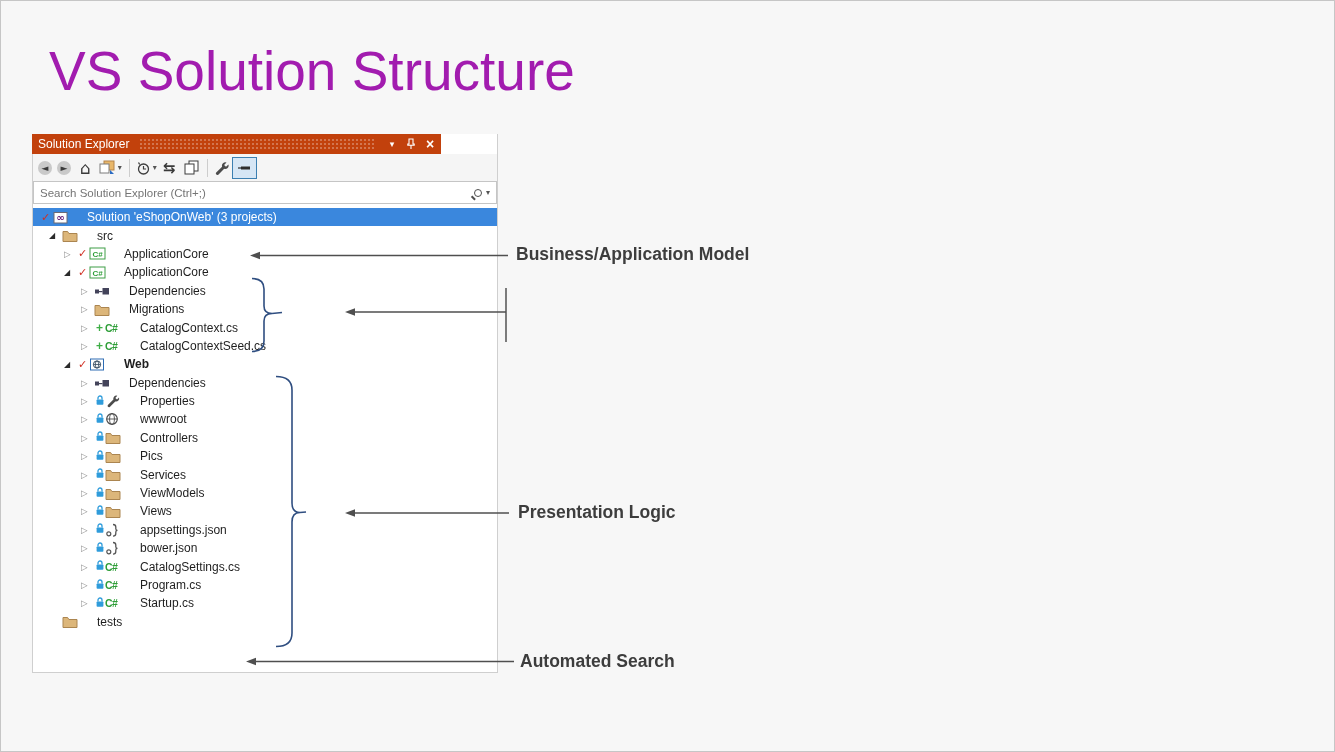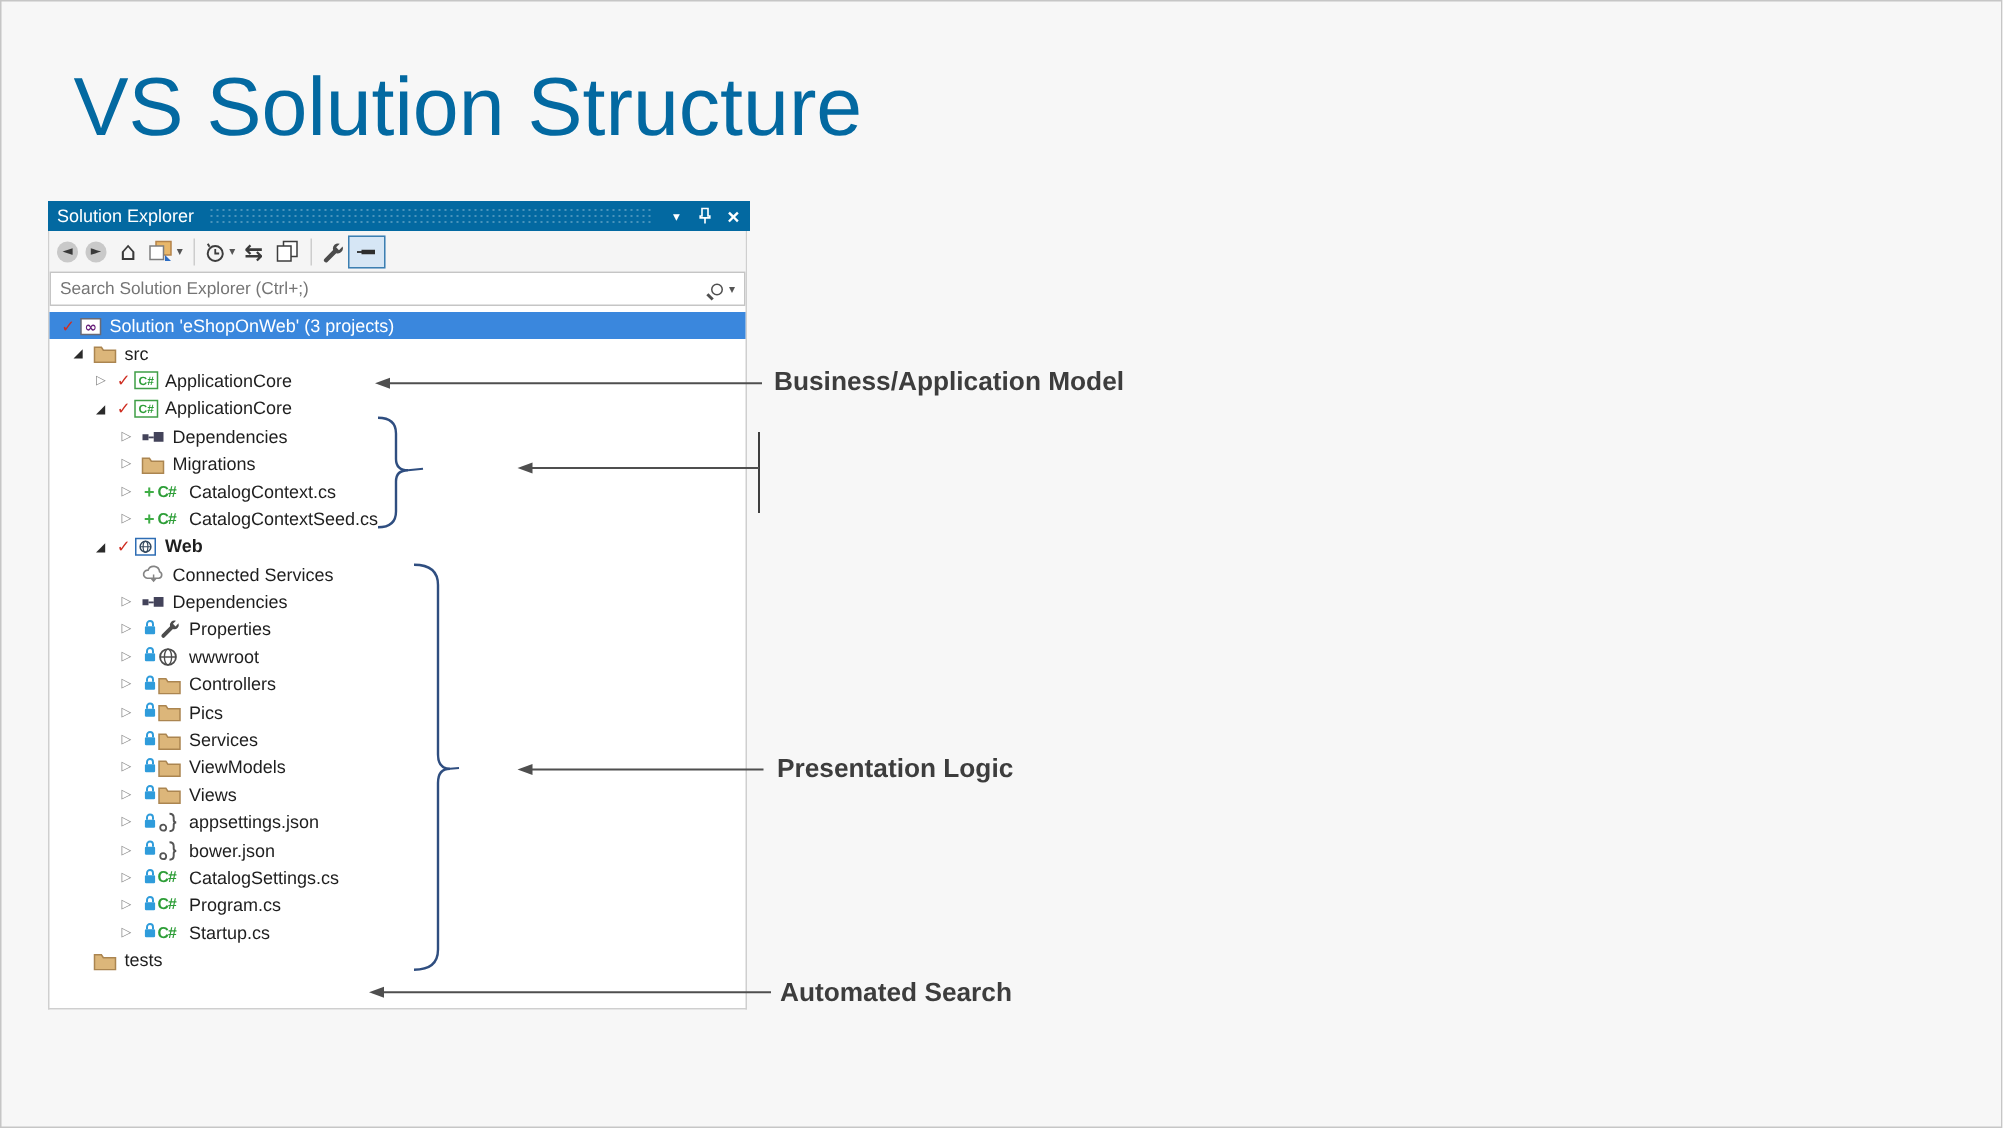--- a/index.html
+++ b/index.html
@@ -1,24 +1,24 @@
 <!DOCTYPE html>
 <html><head>
 <meta charset="utf-8">
 <style>
   * { margin:0; padding:0; box-sizing:border-box; }
   html,body { width:1335px; height:752px; }
   body { font-family:"Liberation Sans", sans-serif; background:#f7f7f7; position:relative; overflow:hidden; }
   .slide { position:absolute; inset:0; width:1335px; height:752px; background:#f7f7f7; border:1px solid #c6c6c6; }
 
-  .slide-title { position:absolute; left:48px; top:38px; font-size:55px; font-weight:300; color:#0369a1; letter-spacing:0px; }
+  .slide-title { position:absolute; left:48px; top:38px; font-size:55px; font-weight:300; color:#a21caf; letter-spacing:0px; }
 
   
   .panel { position:absolute; left:31px; top:133px; width:466px; height:539px; background:#ffffff; border:1px solid #cfcfcf; border-top:none; }
-  .titlebar { position:absolute; left:-1px; top:0; width:468px; height:20px; background:#0369a1; color:#fff; display:flex; align-items:center;justify-content:flex-end; }
+  .titlebar { position:absolute; left:-1px; top:0; width:409px; height:20px; background:#c2410c; color:#fff; display:flex; align-items:center;justify-content:flex-end; }
   .titlebar-text { font-size:12px; padding-left:6px; white-space:nowrap; }
   .titlebar-dots { flex:1; height:12px; margin:0 8px 0 10px;
      background-image:radial-gradient(circle, rgba(255,255,255,.28) 0.8px, transparent 0.9px);
      background-size:4px 4px; }
   .tb-btn { width:16px; height:16px; display:flex; align-items:center; justify-content:center; color:#fff; font-size:11px; margin-right:3px; cursor:default; }
 
   .toolbar { position:absolute; left:0; top:20px; width:464px; height:27px; background:#f5f5f5; display:flex; align-items:center; }
   .ti { display:flex; align-items:center; justify-content:center; height:22px; }
   .nav-circle { width:14px; height:14px; border-radius:50%; background:#c9c9c9; color:#fff; font-size:9px; display:flex; align-items:center; justify-content:center; margin-left:5px; }
   .glyph { font-family:"DejaVu Sans", sans-serif; color:#3a3a3a; }
@@ -36,21 +36,21 @@
   .tree { position:absolute; left:0; top:74px; width:464px; }
   .row { height:18.4px; display:flex; align-items:center; font-size:12px; color:#1e1e1e; white-space:nowrap; }
   .row.sel { background:#3a87dd; color:#fff; }
   .lvl0 { padding-left:7px; } .lvl1 { padding-left:16px; } .lvl2 { padding-left:31px; } .lvl3 { padding-left:48px; }
   .tri { width:13px; font-size:8.5px; font-family:"DejaVu Sans",sans-serif; color:#8a8a8a; text-align:left; flex:none; }
   .tri.exp { color:#2b2b2b; font-size:8px; }
   .badge { width:11px; flex:none; text-align:center; font-weight:bold; }
   .check { color:#cf2e22; font-size:11px; margin-right:1px; font-family:"DejaVu Sans",sans-serif; }
   .plus { color:#3fae46; font-size:12px; }
   .icn { width:17px; flex:none; display:flex; align-items:center; margin-right:3px; }
-  .lbl { padding-left:1px; }
+  .lbl { padding-left:1px;margin-left:14px; }
   .bold { font-weight:bold; }
   .csfile { color:#2e9e38; font-weight:bold; font-size:10.5px; letter-spacing:-0.5px; }
 
   
   .ann { position:absolute; color:#3d3d3d; }
   .ann-title { font-size:17.5px; font-weight:bold; }
   .ann-b { font-size:15px; color:#595959; margin-top:2px; padding-left:8px; }
   .wavy { text-decoration:underline; text-decoration-style:wavy; text-decoration-color:#d23f31; text-decoration-thickness:1px; text-underline-offset:2px; }
 
   .overlay { position:absolute; inset:0; pointer-events:none; }
@@ -216,30 +216,20 @@
           <svg width="16" height="13" viewBox="0 0 16 13">
               <rect x="1.5" y="1" width="13" height="11" fill="#fff" stroke="#2e6db4"></rect>
               <circle cx="8" cy="6.5" r="3.6" fill="none" stroke="#34495e" stroke-width="1"></circle>
               <ellipse cx="8" cy="6.5" rx="1.6" ry="3.6" fill="none" stroke="#34495e" stroke-width="0.8"></ellipse>
               <path d="M4.4 6.5 h7.2" stroke="#34495e" stroke-width="0.8"></path>
             </svg>
         </span>
         <span class="lbl bold">Web</span>
       </div>
 
-      <div class="row lvl3">
-        <span class="tri"></span>
-        <span class="icn">
-          <svg width="17" height="13" viewBox="0 0 17 13">
-              <path d="M4.2 9.5 a2.7 2.7 0 1 1 .5-5.4 a4 4 0 0 1 7.7 1 a2.3 2.3 0 0 1-.6 4.4 z" fill="#fff" stroke="#848484" stroke-width="1.1"></path>
-              <path d="M8.4 7 v4 M6.9 9.6 l1.5 1.8 1.5-1.8" stroke="#848484" stroke-width="1" fill="none"></path>
-            </svg>
-        </span>
-        <span class="lbl">Connected Services</span>
-      </div>
 
       <div class="row lvl3">
         <span class="tri">▷</span>
         <span class="icn">
           <svg width="16" height="12" viewBox="0 0 16 12">
               <rect x="1" y="4.5" width="4" height="4" fill="#43435a"></rect>
               <rect x="5" y="6" width="3.5" height="1.2" fill="#43435a"></rect>
               <rect x="8.5" y="3" width="6.5" height="6.5" fill="#43435a"></rect>
             </svg>
         </span>

